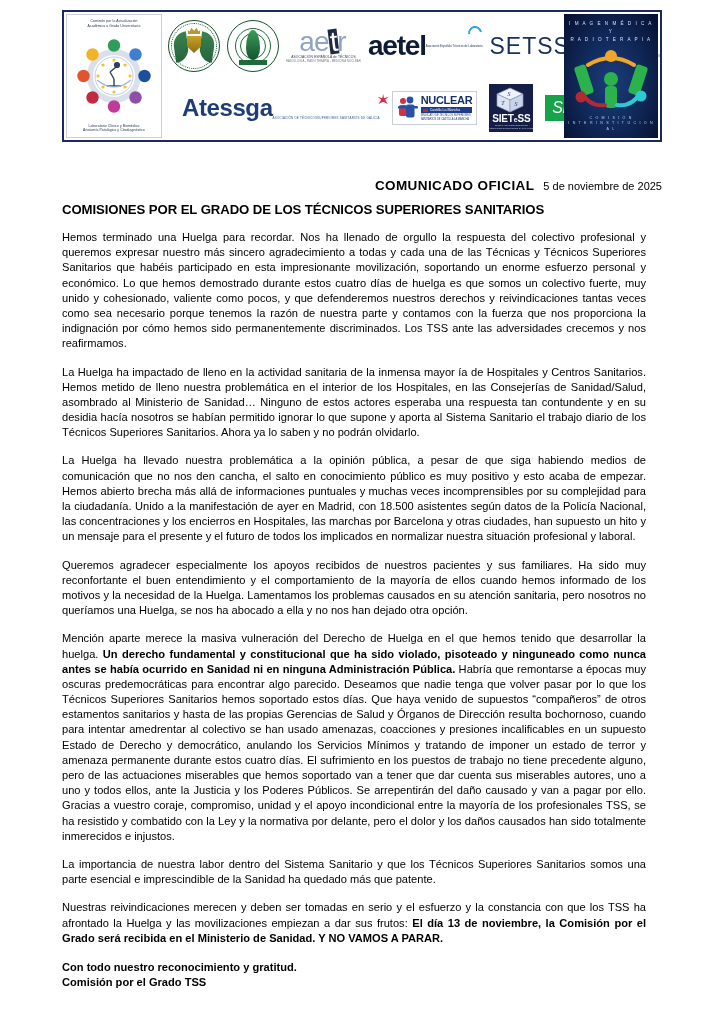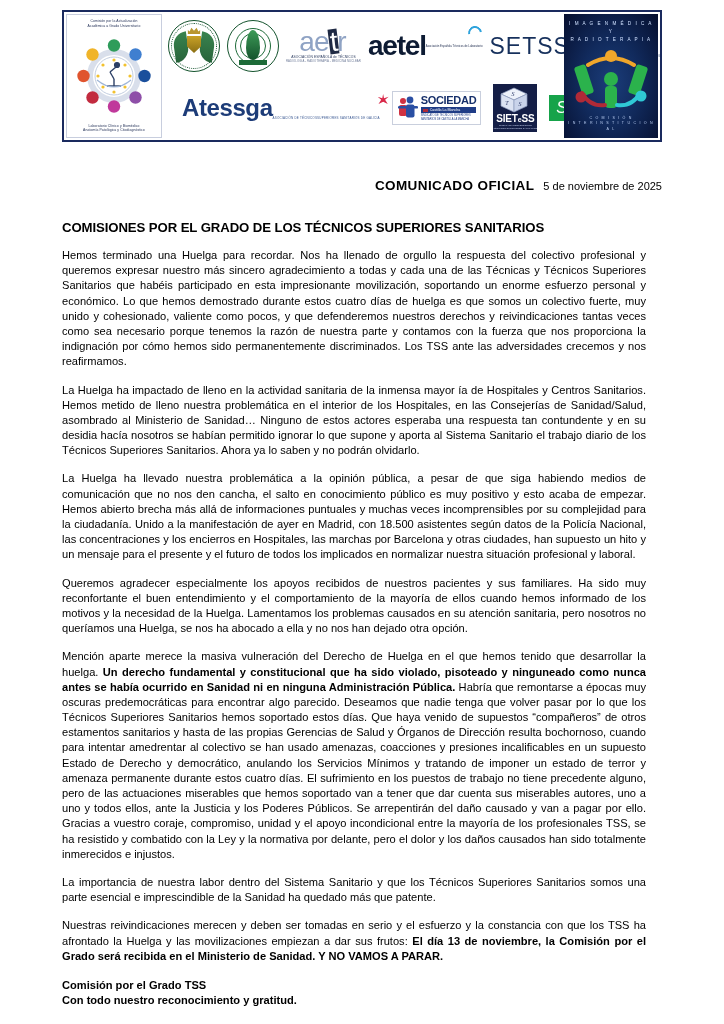--- a/index.html
+++ b/index.html
@@ -315,21 +315,21 @@
     font-size: 13.5px;
     font-weight: 700;
     letter-spacing: .4px;
   }
   .title-date {
     font-size: 11px;
     font-weight: 400;
     margin-left: 9px;
   }
   .subtitle {
-    margin-top: 26px;
+    margin-top: 8px;
     font-size: 13.2px;
     font-weight: 700;
     letter-spacing: -.1px;
     text-align: left;
   }
   p.body {
     font-size: 11.1px;
     line-height: 1.37;
     text-align: justify;
     margin: 13px 16px 0 0;
@@ -454,21 +454,21 @@
           <div class="people">
             <svg width="22" height="26" viewBox="0 0 22 26">
               <circle cx="6" cy="6" r="3" fill="#cf3242"></circle>
               <rect x="2" y="10" width="8" height="11" rx="2" fill="#cf3242"></rect>
               <circle cx="13" cy="5" r="3.4" fill="#2a4fa3"></circle>
               <rect x="9" y="9.5" width="8.5" height="13" rx="2" fill="#2a4fa3"></rect>
               <rect x="1" y="11" width="20" height="2.6" rx="1.2" fill="#2a4fa3"></rect>
             </svg>
           </div>
           <div class="txt">
-            <div class="word">SOCIEDAD</div>
+            <div class="word">NUCLEAR</div>
             <div class="clm">
               <span class="flag"></span>
               <span>Castilla La Mancha</span>
             </div>
             <div class="sub">SINDICATO DE TÉCNICOS SUPERIORES<br>SANITARIOS DE CASTILLA LA MANCHA</div>
           </div>
         </div>
 
         <div class="sietess">
           <div class="cube">
@@ -532,17 +532,17 @@
   <p class="body">La Huelga ha llevado nuestra problemática a la opinión pública, a pesar de que siga habiendo medios de comunicación que no nos den cancha, el salto en conocimiento público es muy positivo y esto acaba de empezar. Hemos abierto brecha más allá de informaciones puntuales y muchas veces incomprensibles por su complejidad para la ciudadanía. Unido a la manifestación de ayer en Madrid, con 18.500 asistentes según datos de la Policía Nacional, las concentraciones y los encierros en Hospitales, las marchas por Barcelona y otras ciudades, han supuesto un hito y un mensaje para el presente y el futuro de todos los implicados en normalizar nuestra situación profesional y laboral.</p>
   <p class="body">Queremos agradecer especialmente los apoyos recibidos de nuestros pacientes y sus familiares. Ha sido muy reconfortante el buen entendimiento y el comportamiento de la mayoría de ellos cuando hemos informado de los motivos y la necesidad de la Huelga. Lamentamos los problemas causados en su atención sanitaria, pero nosotros no queríamos una Huelga, se nos ha abocado a ella y no nos han dejado otra opción.</p>
 
   <p class="body"><span>Mención aparte merece la masiva vulneración del Derecho de Huelga en el que hemos tenido que desarrollar la huelga. </span><b>Un derecho fundamental y constitucional que ha sido violado, pisoteado y ninguneado como nunca antes se había ocurrido en Sanidad ni en ninguna Administración Pública.</b><span> Habría que remontarse a épocas muy oscuras predemocráticas para encontrar algo parecido. Deseamos que nadie tenga que volver pasar por lo que los Técnicos Superiores Sanitarios hemos soportado estos días. Que haya venido de supuestos “compañeros” de otros estamentos sanitarios y hasta de las propias Gerencias de Salud y Órganos de Dirección resulta bochornoso, cuando para intentar amedrentar al colectivo se han usado amenazas, coacciones y presiones incalificables en un supuesto Estado de Derecho y democrático, anulando los Servicios Mínimos y tratando de imponer un estado de terror y amenaza permanente durante estos cuatro días. El sufrimiento en los puestos de trabajo no tiene precedente alguno, pero de las actuaciones miserables que hemos soportado van a tener que dar cuenta sus miserables autores, uno a uno y todos ellos, ante la Justicia y los Poderes Públicos. Se arrepentirán del daño causado y van a pagar por ello. Gracias a vuestro coraje, compromiso, unidad y el apoyo incondicional entre la mayoría de los profesionales TSS, se ha resistido y combatido con la Ley y la normativa por delante, pero el dolor y los daños causados han sido totalmente inmerecidos e injustos.</span></p>
 
   <p class="body">La importancia de nuestra labor dentro del Sistema Sanitario y que los Técnicos Superiores Sanitarios somos una parte esencial e imprescindible de la Sanidad ha quedado más que patente.</p>
 
   <p class="body"><span>Nuestras reivindicaciones merecen y deben ser tomadas en serio y el esfuerzo y la constancia con que los TSS ha afrontado la Huelga y las movilizaciones empiezan a dar sus frutos: </span><b>El día 13 de noviembre, la Comisión por el Grado será recibida en el Ministerio de Sanidad. Y NO VAMOS A PARAR.</b></p>
 
   <div class="signoff">
+    <div>Con todo nuestro reconocimiento y gratitud.</div>
     <div>Comisión por el Grado TSS</div>
-    <div>Con todo nuestro reconocimiento y gratitud.</div>
   </div>
 
 </div>
 
 </body></html>

